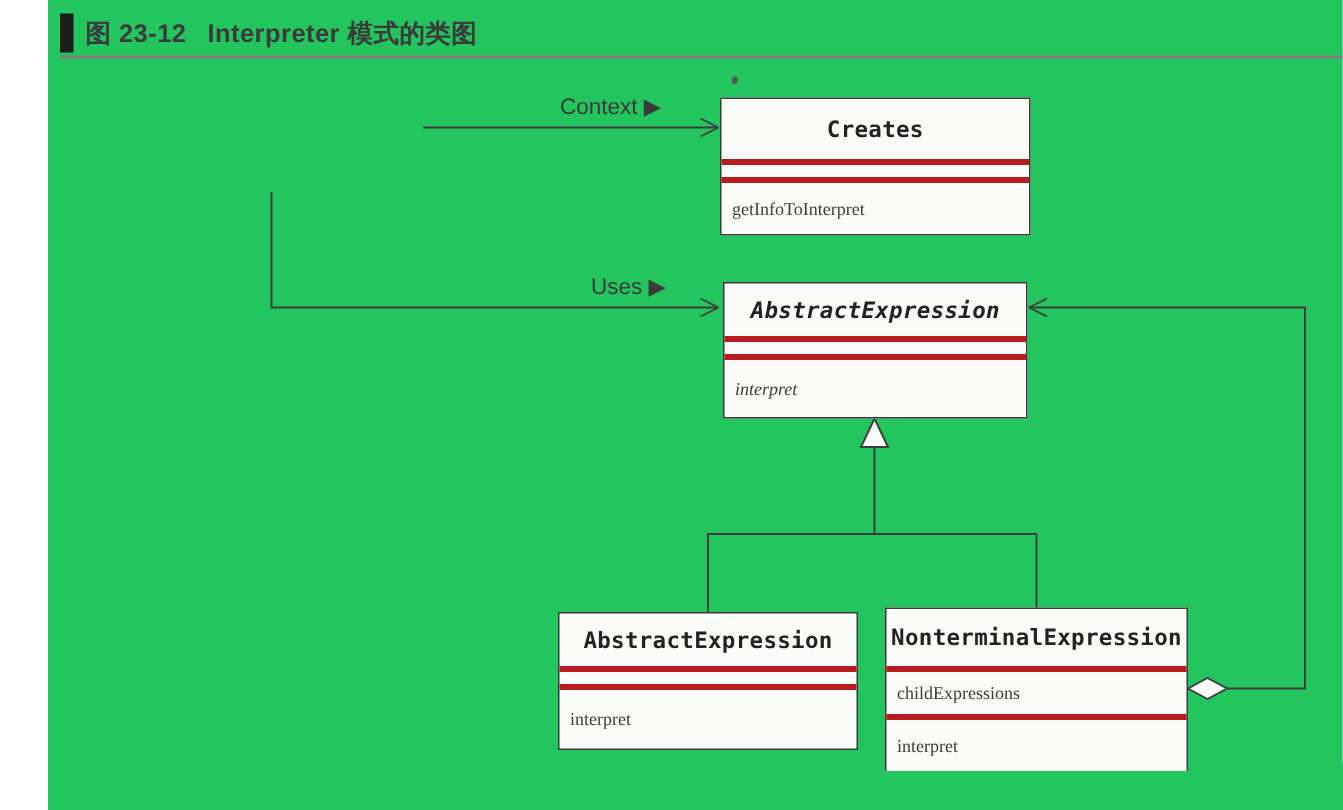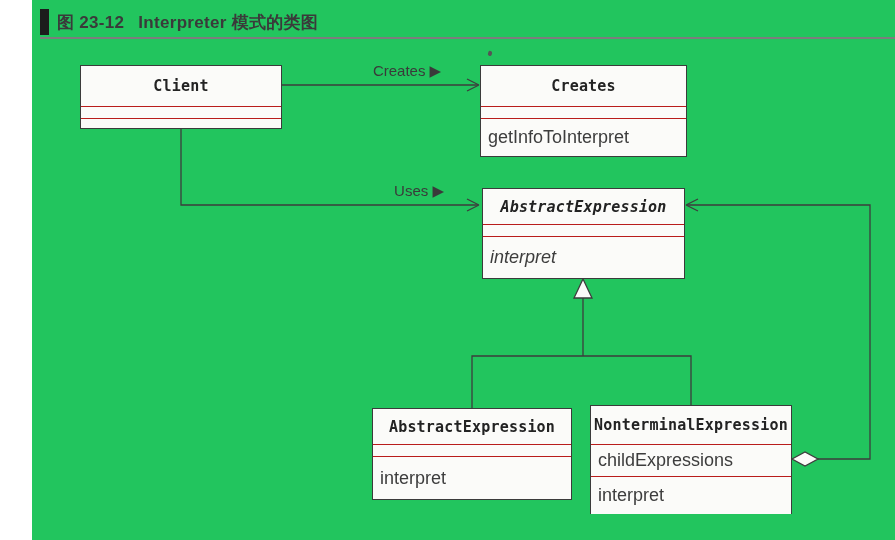--- a/index.html
+++ b/index.html
@@ -69,25 +69,25 @@
     font-family: "DejaVu Sans Mono", "Liberation Mono", monospace;
     font-weight: 700;
     font-size: 15px;
     color: #232323;
     letter-spacing: 0.2px;
     white-space: nowrap;
   }
   .uml-name.italic { font-style: italic; }
   .uml-attrs, .uml-methods {
     box-sizing: border-box;
-    border-top: 1px solid #b91c1c;
+    border-top: 4px solid #b91c1c;
     display: flex;
     align-items: center;
-    font-family: Liberation Sans, sans-serif;
-    font-size: 18px;
+    font-family: Liberation Serif, serif;
+    font-size: 12px;
     color: #3d3d3d;
     padding-left: 7px;
     white-space: nowrap;
     overflow: hidden;
   }
   .uml-methods.italic { font-style: italic; }
   
   .edge-label {
     position: absolute;
     font-size: 15px;
@@ -131,25 +131,20 @@
     <path d="M551,298 L551,356"></path>
     <path d="M440,408 L440,356 L659,356 L659,405"></path>
 
     <polygon points="760,459 773,452 786,459 773,466" fill="#fbfbf9"></polygon>
     <path d="M786,459 L838,459 L838,205 L655,205"></path>
     <path d="M654,205 L666,199 M654,205 L666,211"></path>
   </svg>
 
   <div class="speck"></div>
 
-  <div class="uml-class" style="left:48px; top:65px; width:202px;">
-    <div class="uml-name" style="height:40px;">Client</div>
-    <div class="uml-attrs" style="height:12px;"></div>
-    <div class="uml-methods" style="height:10px;"></div>
-  </div>
 
   <div class="uml-class" style="left:448px; top:65px; width:207px;">
     <div class="uml-name" style="height:40px;">Creates</div>
     <div class="uml-attrs" style="height:12px;"></div>
     <div class="uml-methods" style="height:38px;">getInfoToInterpret</div>
   </div>
 
   <div class="uml-class" style="left:450px; top:188px; width:203px;">
     <div class="uml-name italic" style="height:35px;">AbstractExpression</div>
     <div class="uml-attrs" style="height:12px;"></div>
@@ -161,16 +156,16 @@
     <div class="uml-attrs" style="height:12px;"></div>
     <div class="uml-methods" style="height:43px;">interpret</div>
   </div>
 
   <div class="uml-class no-bottom" style="left:558px; top:405px; width:202px; height:109px;">
     <div class="uml-name" style="height:38px;">NonterminalExpression</div>
     <div class="uml-attrs" style="height:32px;">childExpressions</div>
     <div class="uml-methods" style="height:38px;">interpret</div>
   </div>
 
-  <div class="edge-label" style="left:335px; top:62px; width:80px;">Creates ▶</div>
+  <div class="edge-label" style="left:335px; top:62px; width:80px;">Context ▶</div>
   <div class="edge-label" style="left:352px; top:182px; width:70px;">Uses ▶</div>
 
 </div>
 
 </body></html>

